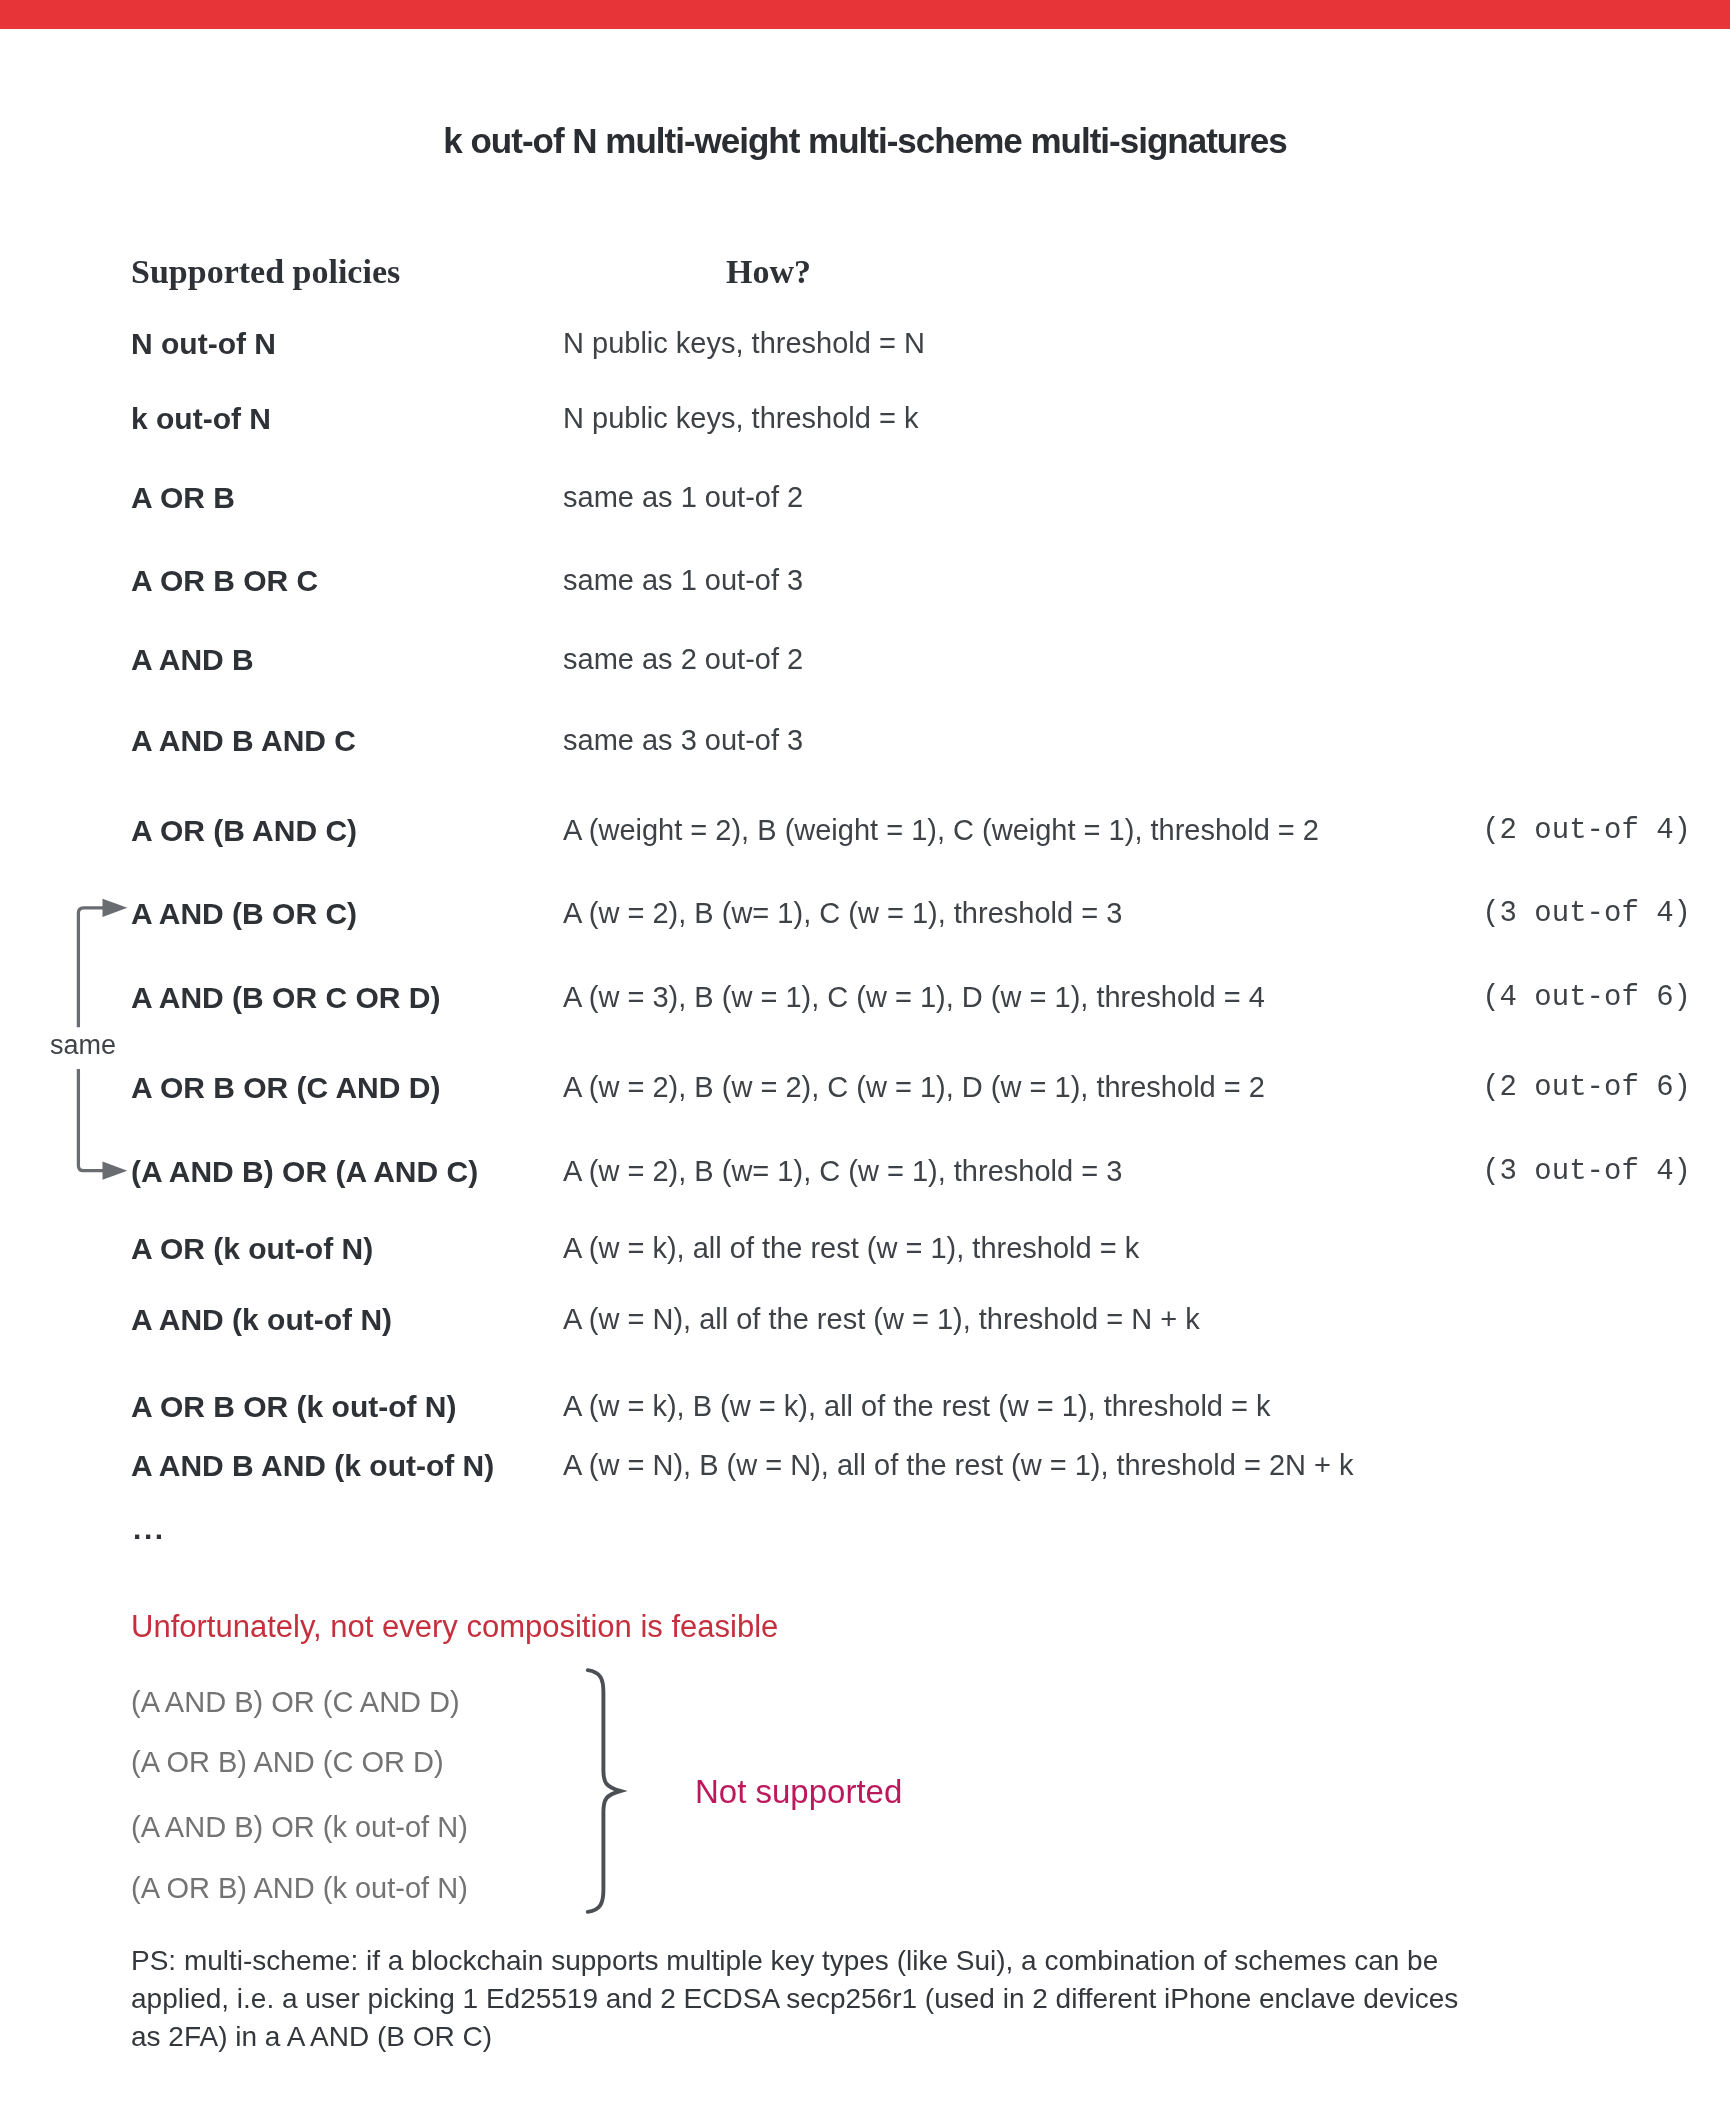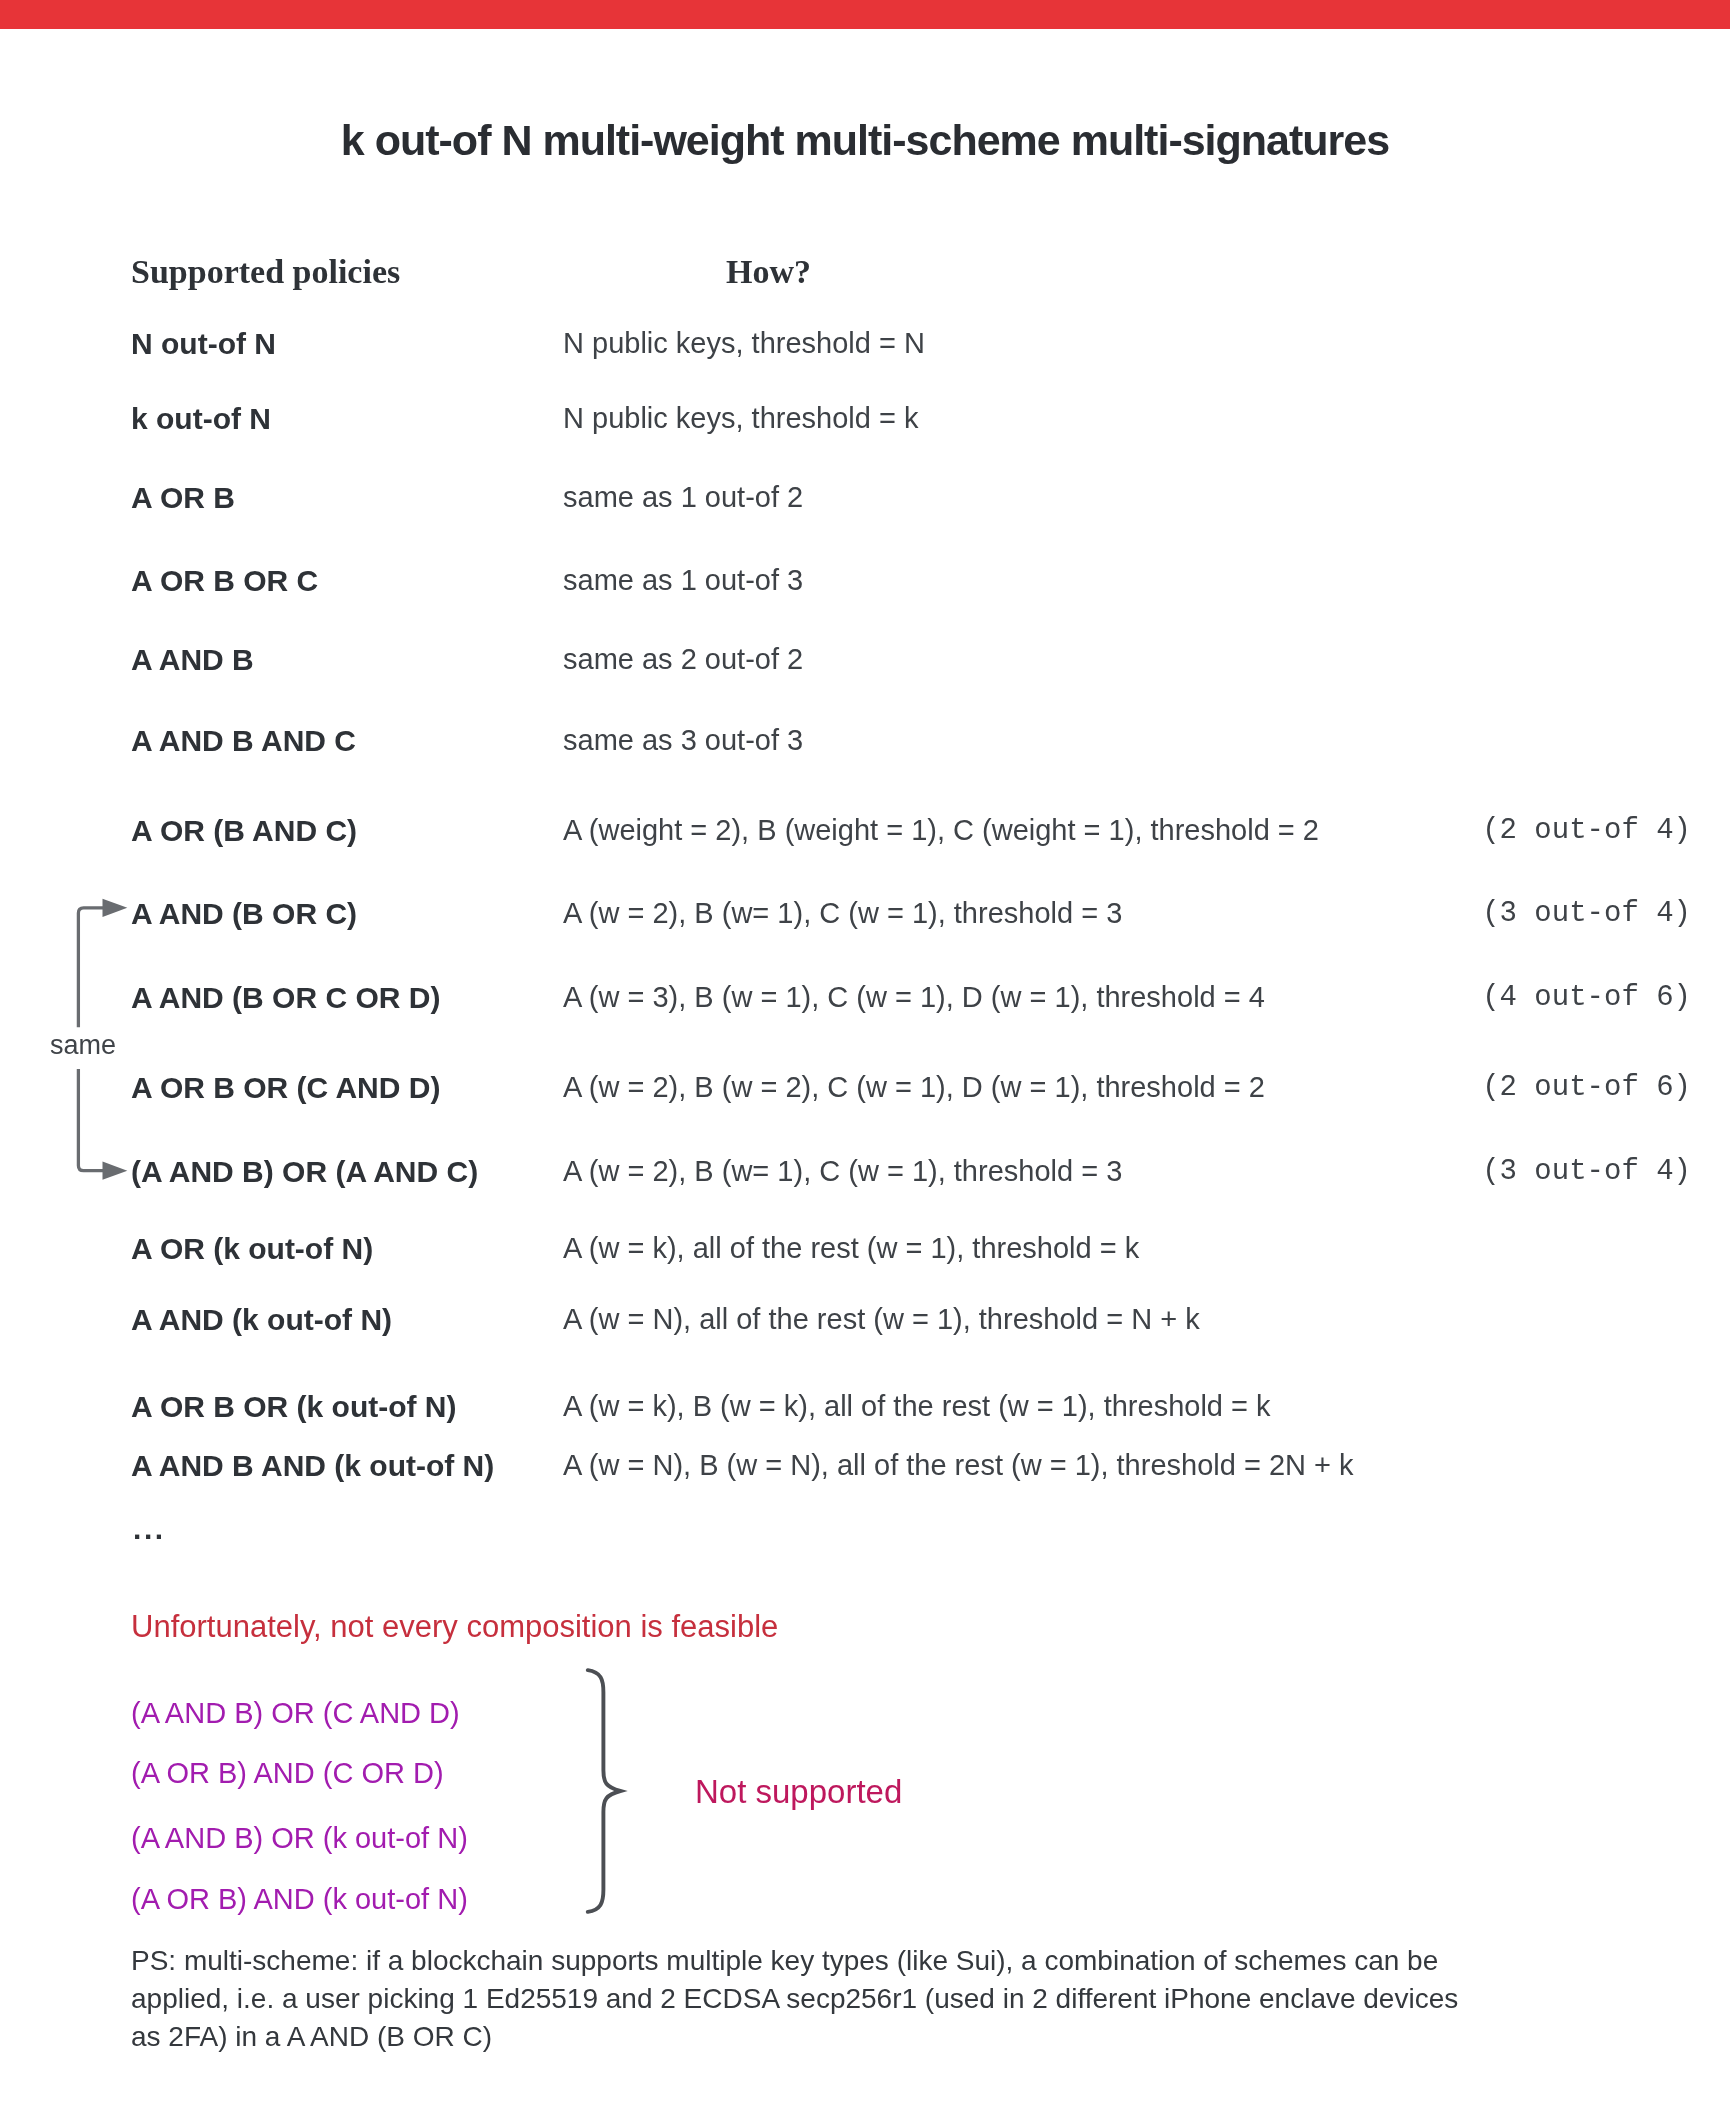--- a/index.html
+++ b/index.html
@@ -15,21 +15,21 @@
   .top-bar {
     position: absolute;
     top: 0; left: 0; right: 0;
     height: 29px;
     background: #e73438;
   }
   .title {
     position: absolute;
     top: 111px; left: 0; width: 100%;
     text-align: center;
-    font-size: 43px; font-weight: 700;
+    font-size: 35px; font-weight: 700;
     letter-spacing: -1px;
     color: #2a2d32;
     line-height: 59px;
     white-space: nowrap;
   }
   .col-header {
     position: absolute;
     top: 253px;
     font-size: 34px; font-weight: 700;
     color: #2e3237;
@@ -84,24 +84,23 @@
     left: 131px; top: 1608px;
     font-size: 31px;
     color: #c62f3d;
     line-height: 37px;
     white-space: nowrap;
   }
   .red-item {
     position: absolute;
     left: 131px;
     font-size: 29px;
-    color: #a21caf;
-    line-height: 37px;
-    white-space: nowrap;
-    margin-top: 11px;
+    color: #737373;
+    line-height: 37px;
+    white-space: nowrap;
   }
   .brace-svg { position: absolute; left: 580px; top: 1667px; }
   .not-supported {
     position: absolute;
     left: 665px; top: 1773px;
     font-size: 33px;
     color: #be185d;
     line-height: 37px;
     white-space: nowrap;
     margin-left: 30px;

